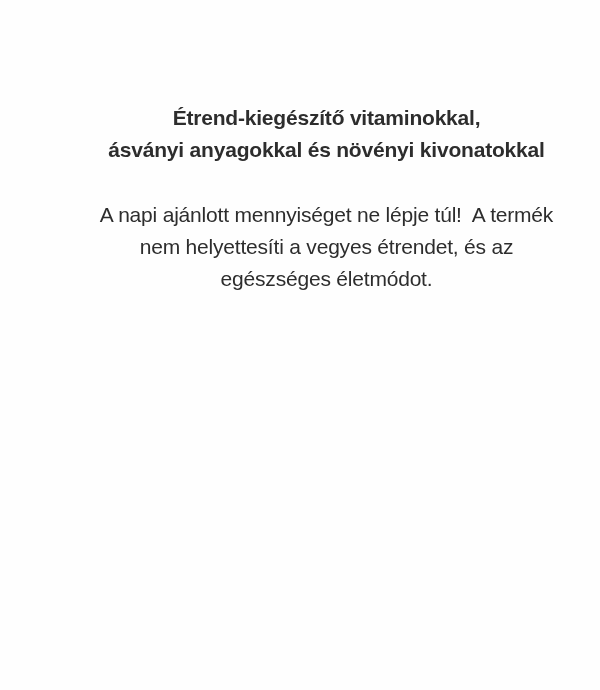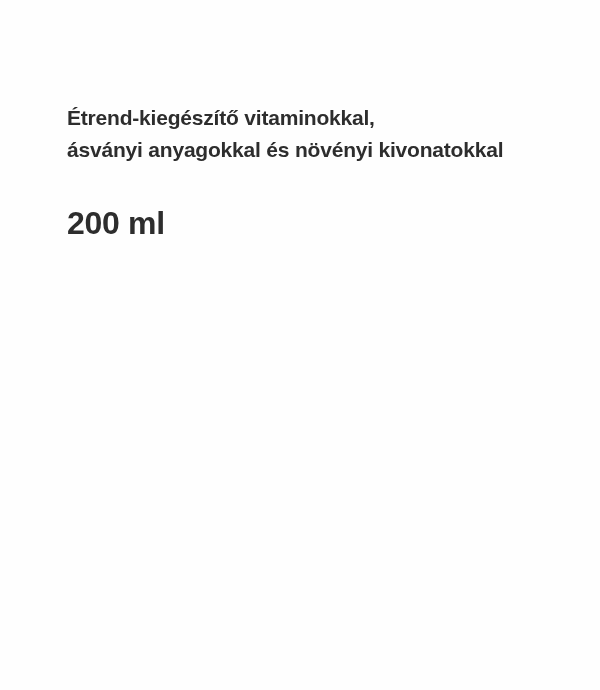--- a/index.html
+++ b/index.html
@@ -12,20 +12,21 @@
     background: #fefefe;
     overflow: hidden;
     font-family: "Liberation Sans", sans-serif;
     color: #2d2d2d;
   }
   .label {
     box-sizing: border-box;
     width: 600px;
     height: 678px;
     padding: 102px 14px 0 67px;
+    text-align: center;
   }
   .label p, .label h1, .label .volume {
     margin: 0;
     white-space: pre-wrap;
   }
   .heading {
     font-size: 21px;
     font-weight: 700;
     line-height: 32px;
     letter-spacing: -0.2px;
@@ -57,17 +58,19 @@
 <body>
 
 <div class="label">
 
   <h1 class="heading">Étrend-kiegészítő vitaminokkal,
 ásványi anyagokkal és növényi kivonatokkal</h1>
 
   <section>
   </section>
 
+  <p class="body-text para">A napi ajánlott mennyiséget ne lépje túl!  A termék
+nem helyettesíti a vegyes étrendet, és az
+egészséges életmódot.</p>
 
 
-  <div class="volume">200 ml</div>
 
 </div>
 
 </body></html>

